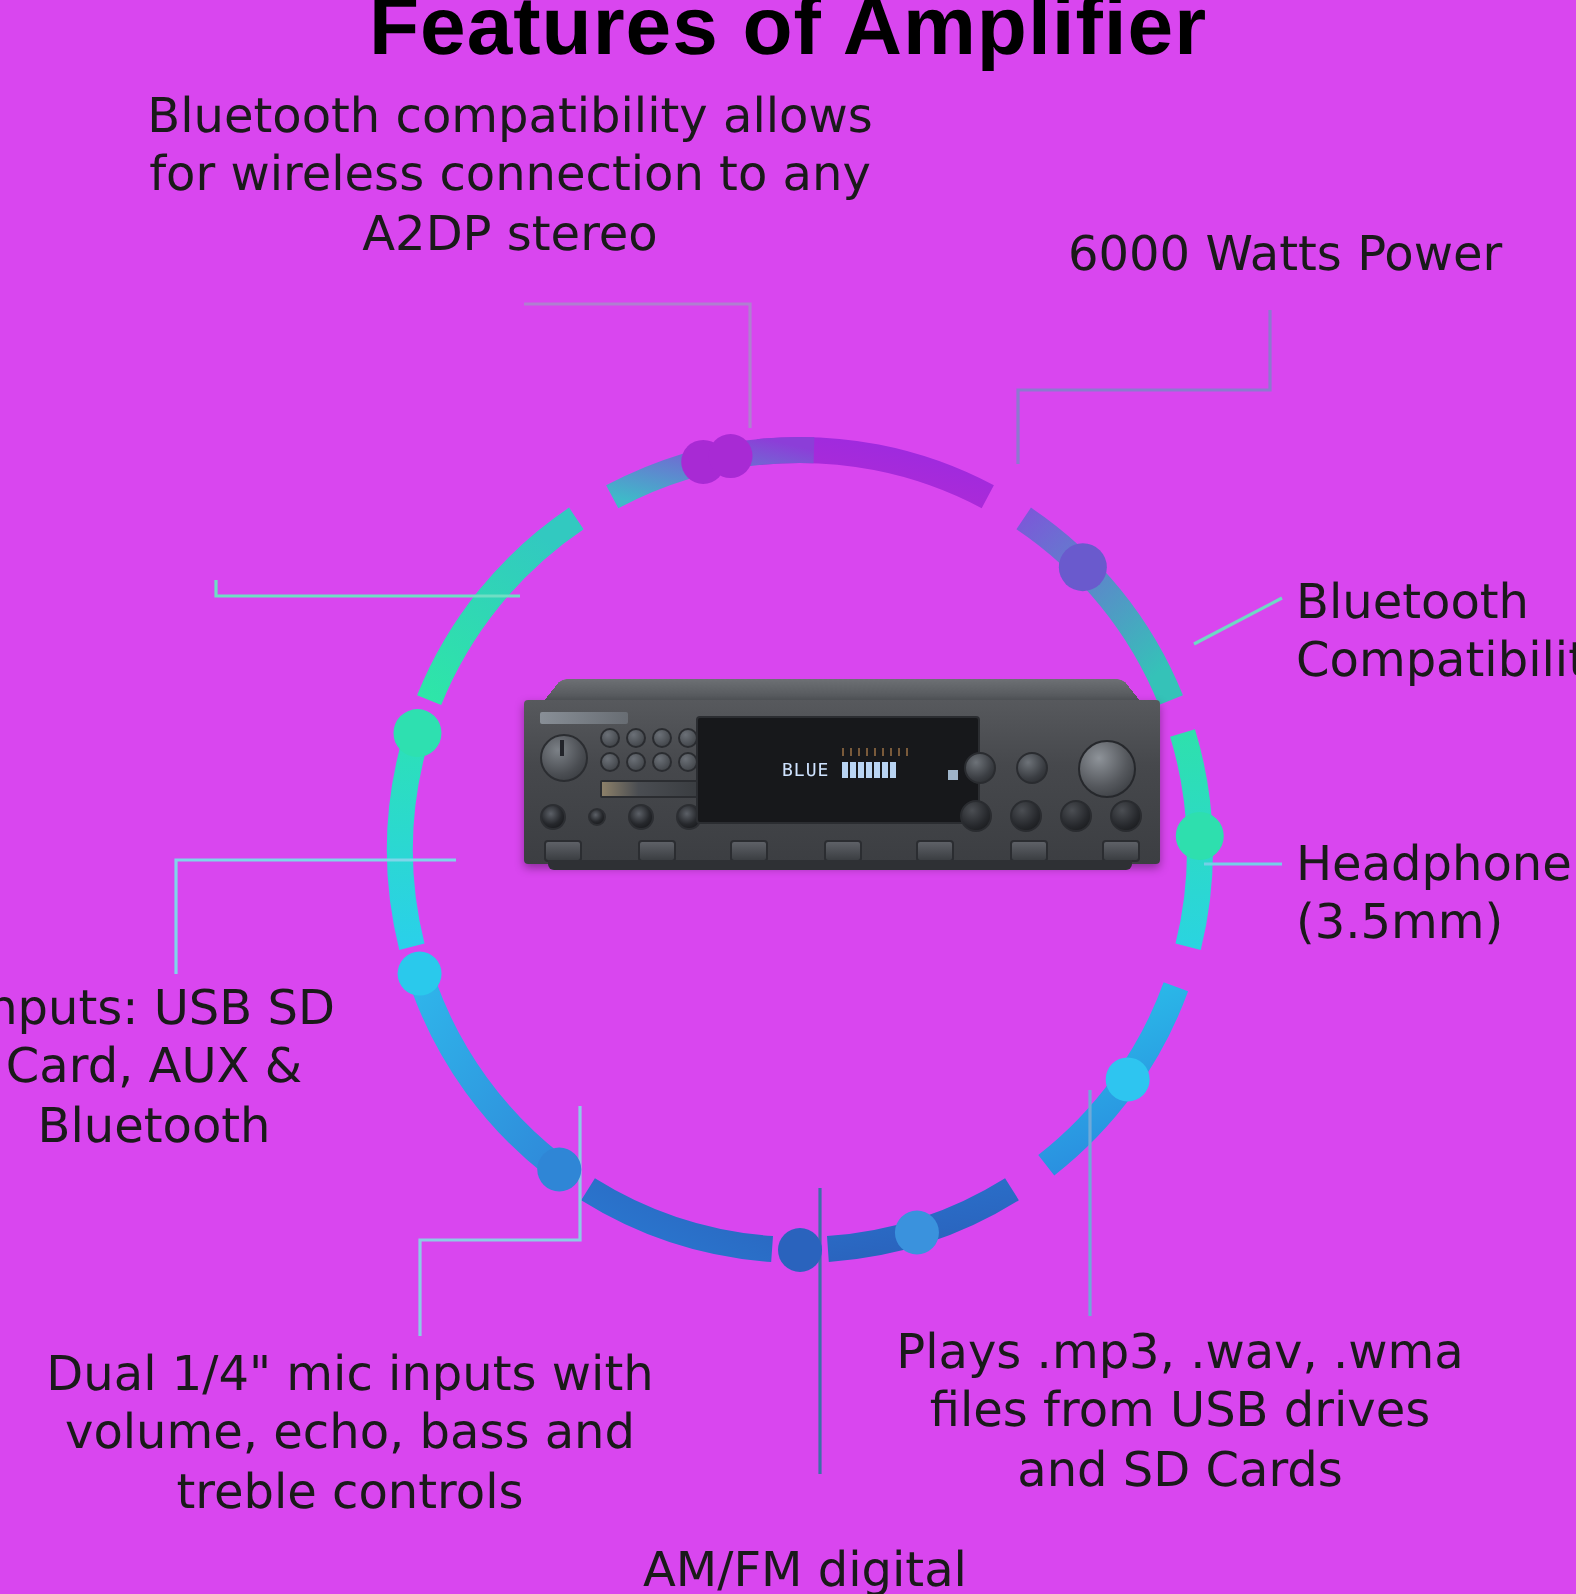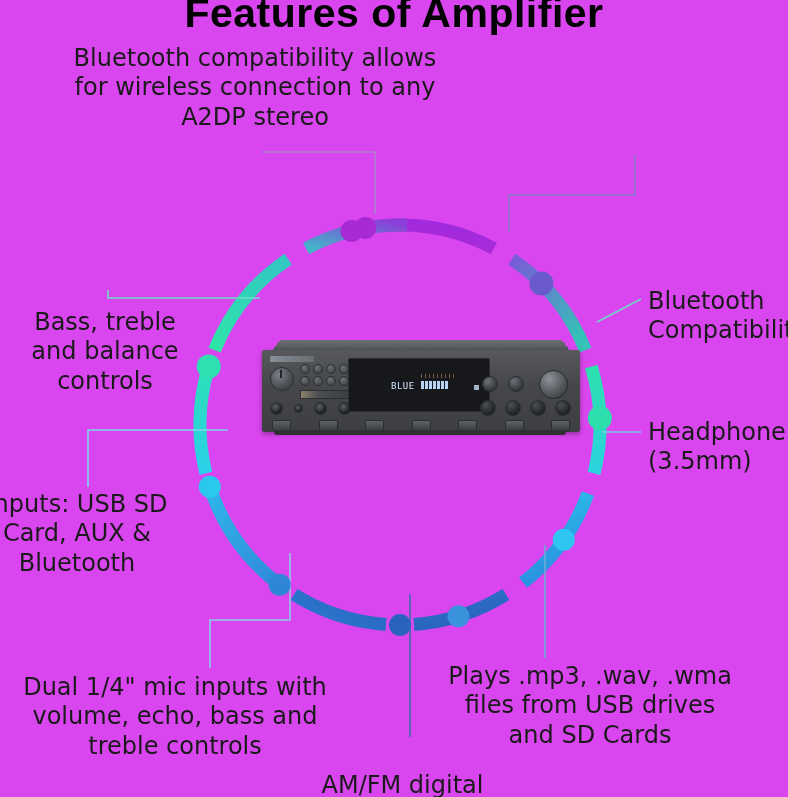--- a/index.html
+++ b/index.html
@@ -393,20 +393,21 @@
         <span></span>
       </div>
     </div>
     <div class="amp-foot"></div>
   </div>
 
   <div class="label lbl-center" style="left:55px; top:44px; width:400px;">Bluetooth compatibility allows
 for wireless connection to any
 A2DP stereo</div>
 
+  <div class="label lbl-left" style="left:534px; top:113px; width:254px;">6000 Watts Power</div>
 
   <div class="label lbl-left" style="left:648px; top:287px; width:200px;">Bluetooth
 Compatibility</div>
 
   <div class="label lbl-left" style="left:648px; top:418px; width:200px;">Headphone
 (3.5mm)</div>
 
   <div class="label lbl-center" style="left:440px; top:662px; width:300px;">Plays .mp3, .wav, .wma
 files from USB drives
 and SD Cards</div>
@@ -415,17 +416,14 @@
 tuner</div>
 
   <div class="label lbl-center" style="left:10px; top:673px; width:330px;">Dual 1/4" mic inputs with
 volume, echo, bass and
 treble controls</div>
 
   <div class="label lbl-center" style="left:-38px; top:490px; width:230px;">Inputs: USB SD
 Card, AUX &amp;
 Bluetooth</div>
 
-  <div class="label lbl-center" style="left:10px; top:308px; width:190px;">Bass, treble
-and balance
-controls</div>
 
 </div>
 
 </body></html>

